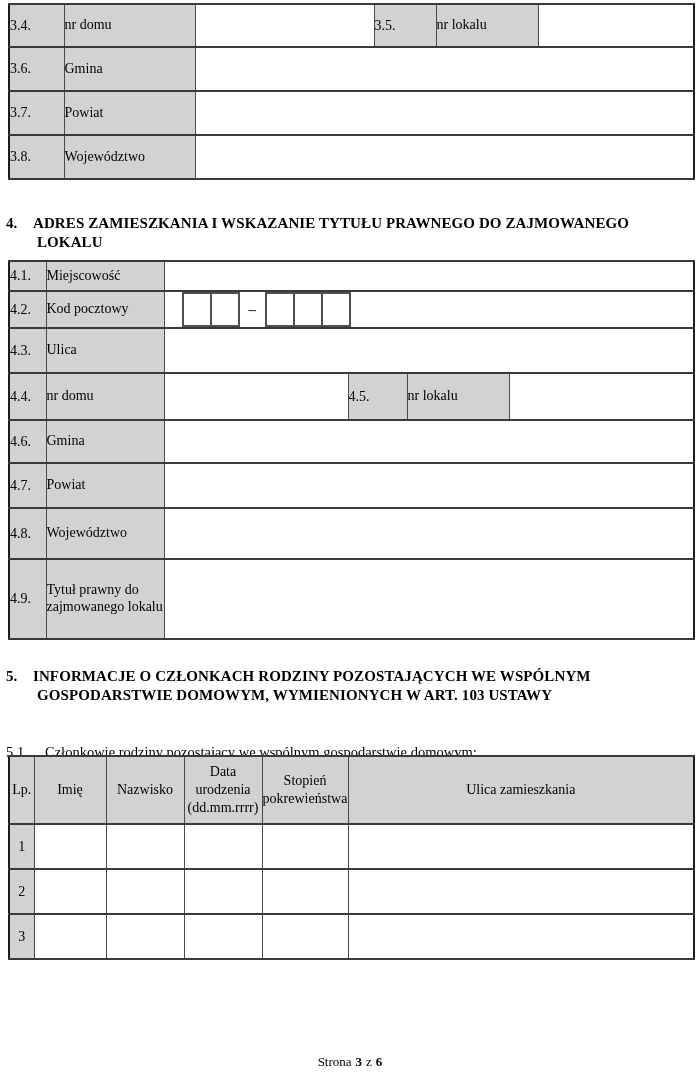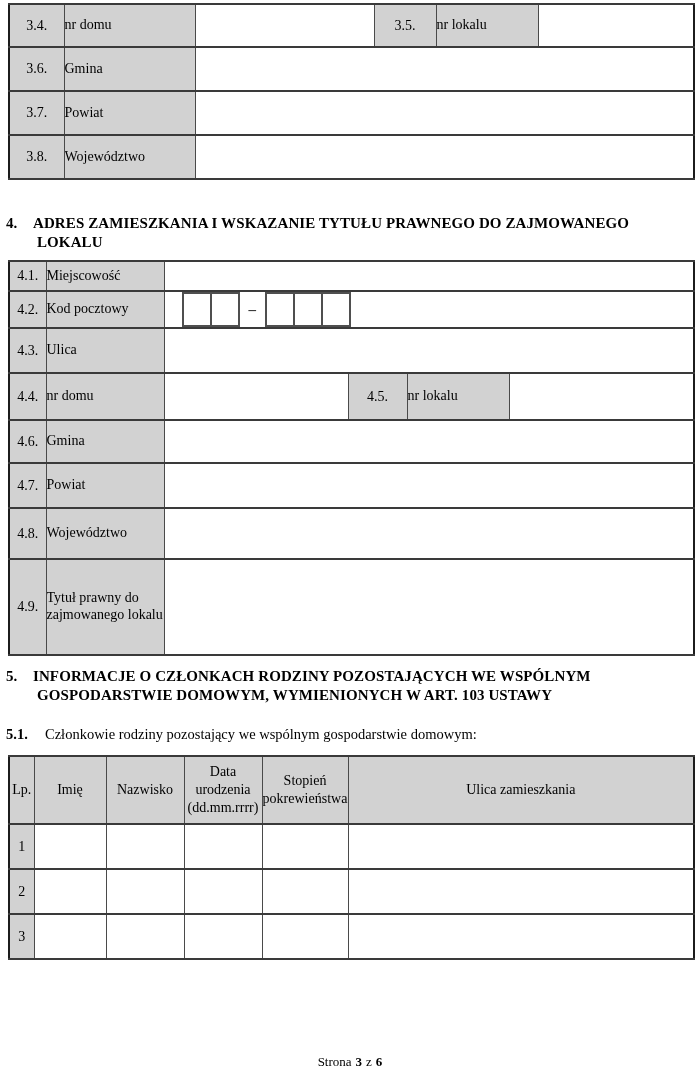--- a/index.html
+++ b/index.html
@@ -28,21 +28,20 @@
     border-top: 2px solid #3a3a3a;
     border-bottom: 2px solid #3a3a3a;
     font-size: 14px;
     font-weight: normal;
     vertical-align: middle;
     overflow: hidden;
     padding: 0;
   }
   td.num {
     background: #d2d2d2;
-    text-align: center;
   }
   td.lbl {
     background: #d2d2d2;
     text-align: left;
     padding: 2px 4px 2px 8px;
     line-height: 1.18;
   }
   td.val { background: #ffffff; }
 
   th.hdr {
@@ -98,21 +97,22 @@
   .sec-head .t2 { padding-left: 4px; }
 
   .sub-line {
     position: absolute;
     font-size: 14.5px;
     white-space: nowrap;
   }
   .sub-line .n {
     display: inline-block;
     width: 39px;
-    font-weight: bold;
+    font-weight: normal;
+    margin-top: 18px;
   }
 
   .footer {
     position: absolute;
     top: 1054px;
     left: 0;
     width: 700px;
     text-align: center;
     font-size: 13px;
   }
@@ -224,21 +224,21 @@
     <tr style="height:45px">
       <td class="num">4.7.</td>
       <td class="lbl">Powiat</td>
       <td class="val" colspan="4"></td>
     </tr>
     <tr style="height:51px">
       <td class="num">4.8.</td>
       <td class="lbl">Województwo</td>
       <td class="val" colspan="4"></td>
     </tr>
-    <tr style="height:96px">
+    <tr style="height:80px">
       <td class="num">4.9.</td>
       <td class="lbl">Tytuł prawny do zajmowanego lokalu</td>
       <td class="val" colspan="4"></td>
     </tr>
   </tbody>
     </table>
 </div>
 
 <div class="sec-head" style="left:6px; top:667px;">
   <span class="n">5.</span>

